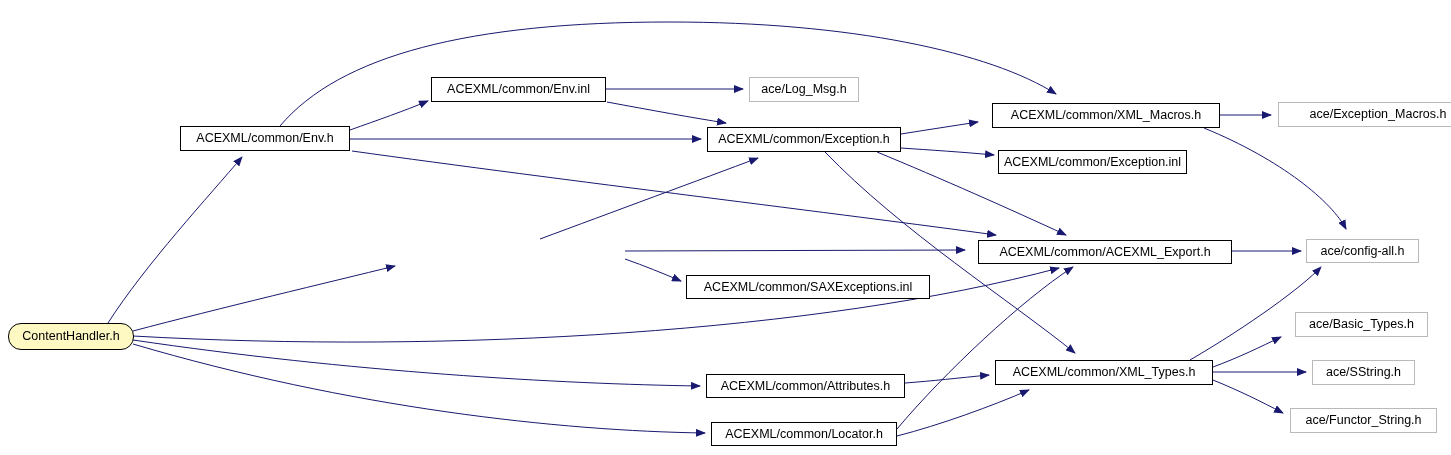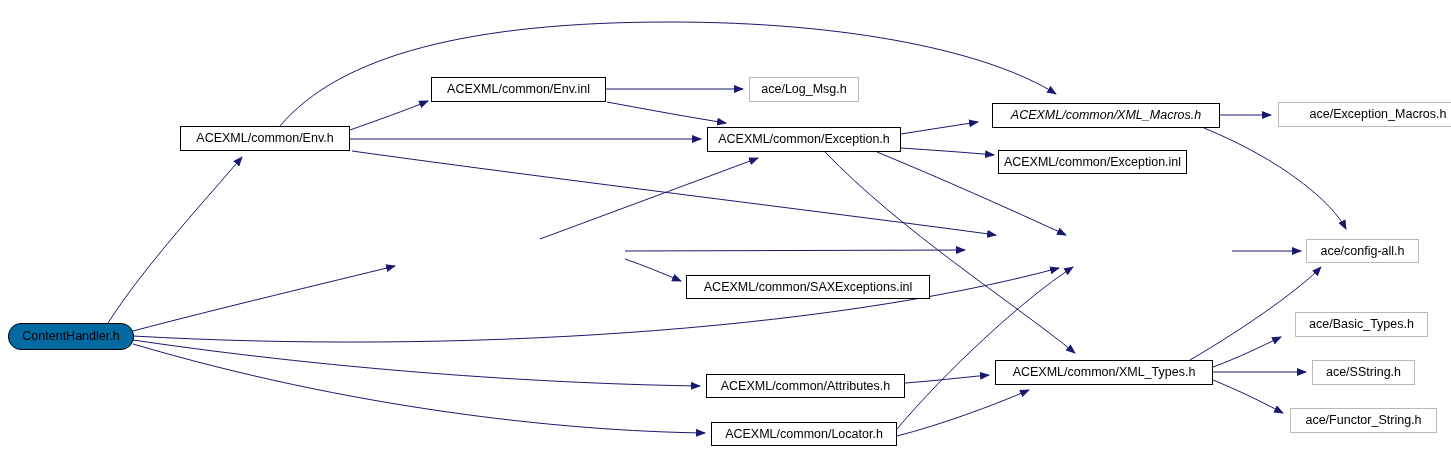--- a/index.html
+++ b/index.html
@@ -3,21 +3,21 @@
 <meta charset="utf-8">
 <style>
   html,body{margin:0;padding:0;background:#ffffff;}
   #graph{position:relative;width:1451px;height:455px;background:#ffffff;overflow:hidden;
          font-family:"Liberation Sans", sans-serif;}
   #edge-layer{position:absolute;left:0;top:0;width:1451px;height:455px;}
   .node{position:absolute;box-sizing:border-box;border:1px solid #000000;background:#ffffff;
         display:flex;align-items:center;justify-content:center;white-space:nowrap;
         font-size:12.5px;color:#000000;line-height:1;}
   .node.leaf{border-color:#b9b9b9;}
-  .node.root{background:#0369a1;border-radius:13px;}
+  .node.root{background:#fef9c3;border-radius:13px;}
   .edge{stroke:#191970;stroke-width:1;fill:none;}
 </style>
 </head>
 <body>
 
 <div id="graph">
 
   <svg id="edge-layer" width="1451" height="455" viewBox="0 0 1451 455" xmlns="http://www.w3.org/2000/svg">
     <defs>
       <marker id="arrow" markerUnits="userSpaceOnUse" markerWidth="11" markerHeight="8" refX="9" refY="4" orient="auto">
@@ -57,29 +57,30 @@
   <div class="node root" style="left:8px;top:323px;width:126px;height:27px;">ContentHandler.h</div>
 
   <div class="node" style="left:180px;top:126px;width:170px;height:25px;">ACEXML/common/Env.h</div>
 
   <div class="node" style="left:431px;top:77px;width:175px;height:25px;">ACEXML/common/Env.inl</div>
 
   <div class="node leaf" style="left:749px;top:77px;width:110px;height:25px;">ace/Log_Msg.h</div>
 
   <div class="node" style="left:707px;top:127px;width:194px;height:25px;">ACEXML/common/Exception.h</div>
 
-  <div class="node" style="left:992px;top:103px;width:228px;height:25px;font-style:italic;">ACEXML/common/XML_Macros.h</div>
+  <div class="node" style="left:992px;top:103px;width:228px;height:25px;">ACEXML/common/XML_Macros.h</div>
 
   <div class="node leaf" style="left:1278px;top:102px;width:200px;height:25px;">ace/Exception_Macros.h</div>
 
   <div class="node" style="left:998px;top:150px;width:189px;height:24px;">ACEXML/common/Exception.inl</div>
 
 
   <div class="node" style="left:686px;top:275px;width:244px;height:24px;">ACEXML/common/SAXExceptions.inl</div>
 
+  <div class="node" style="left:978px;top:240px;width:254px;height:24px;">ACEXML/common/ACEXML_Export.h</div>
 
   <div class="node leaf" style="left:1306px;top:239px;width:113px;height:24px;">ace/config-all.h</div>
 
   <div class="node" style="left:706px;top:374px;width:199px;height:24px;">ACEXML/common/Attributes.h</div>
 
   <div class="node" style="left:711px;top:422px;width:186px;height:24px;">ACEXML/common/Locator.h</div>
 
   <div class="node" style="left:995px;top:360px;width:218px;height:25px;">ACEXML/common/XML_Types.h</div>
 
   <div class="node leaf" style="left:1295px;top:312px;width:133px;height:25px;">ace/Basic_Types.h</div>

